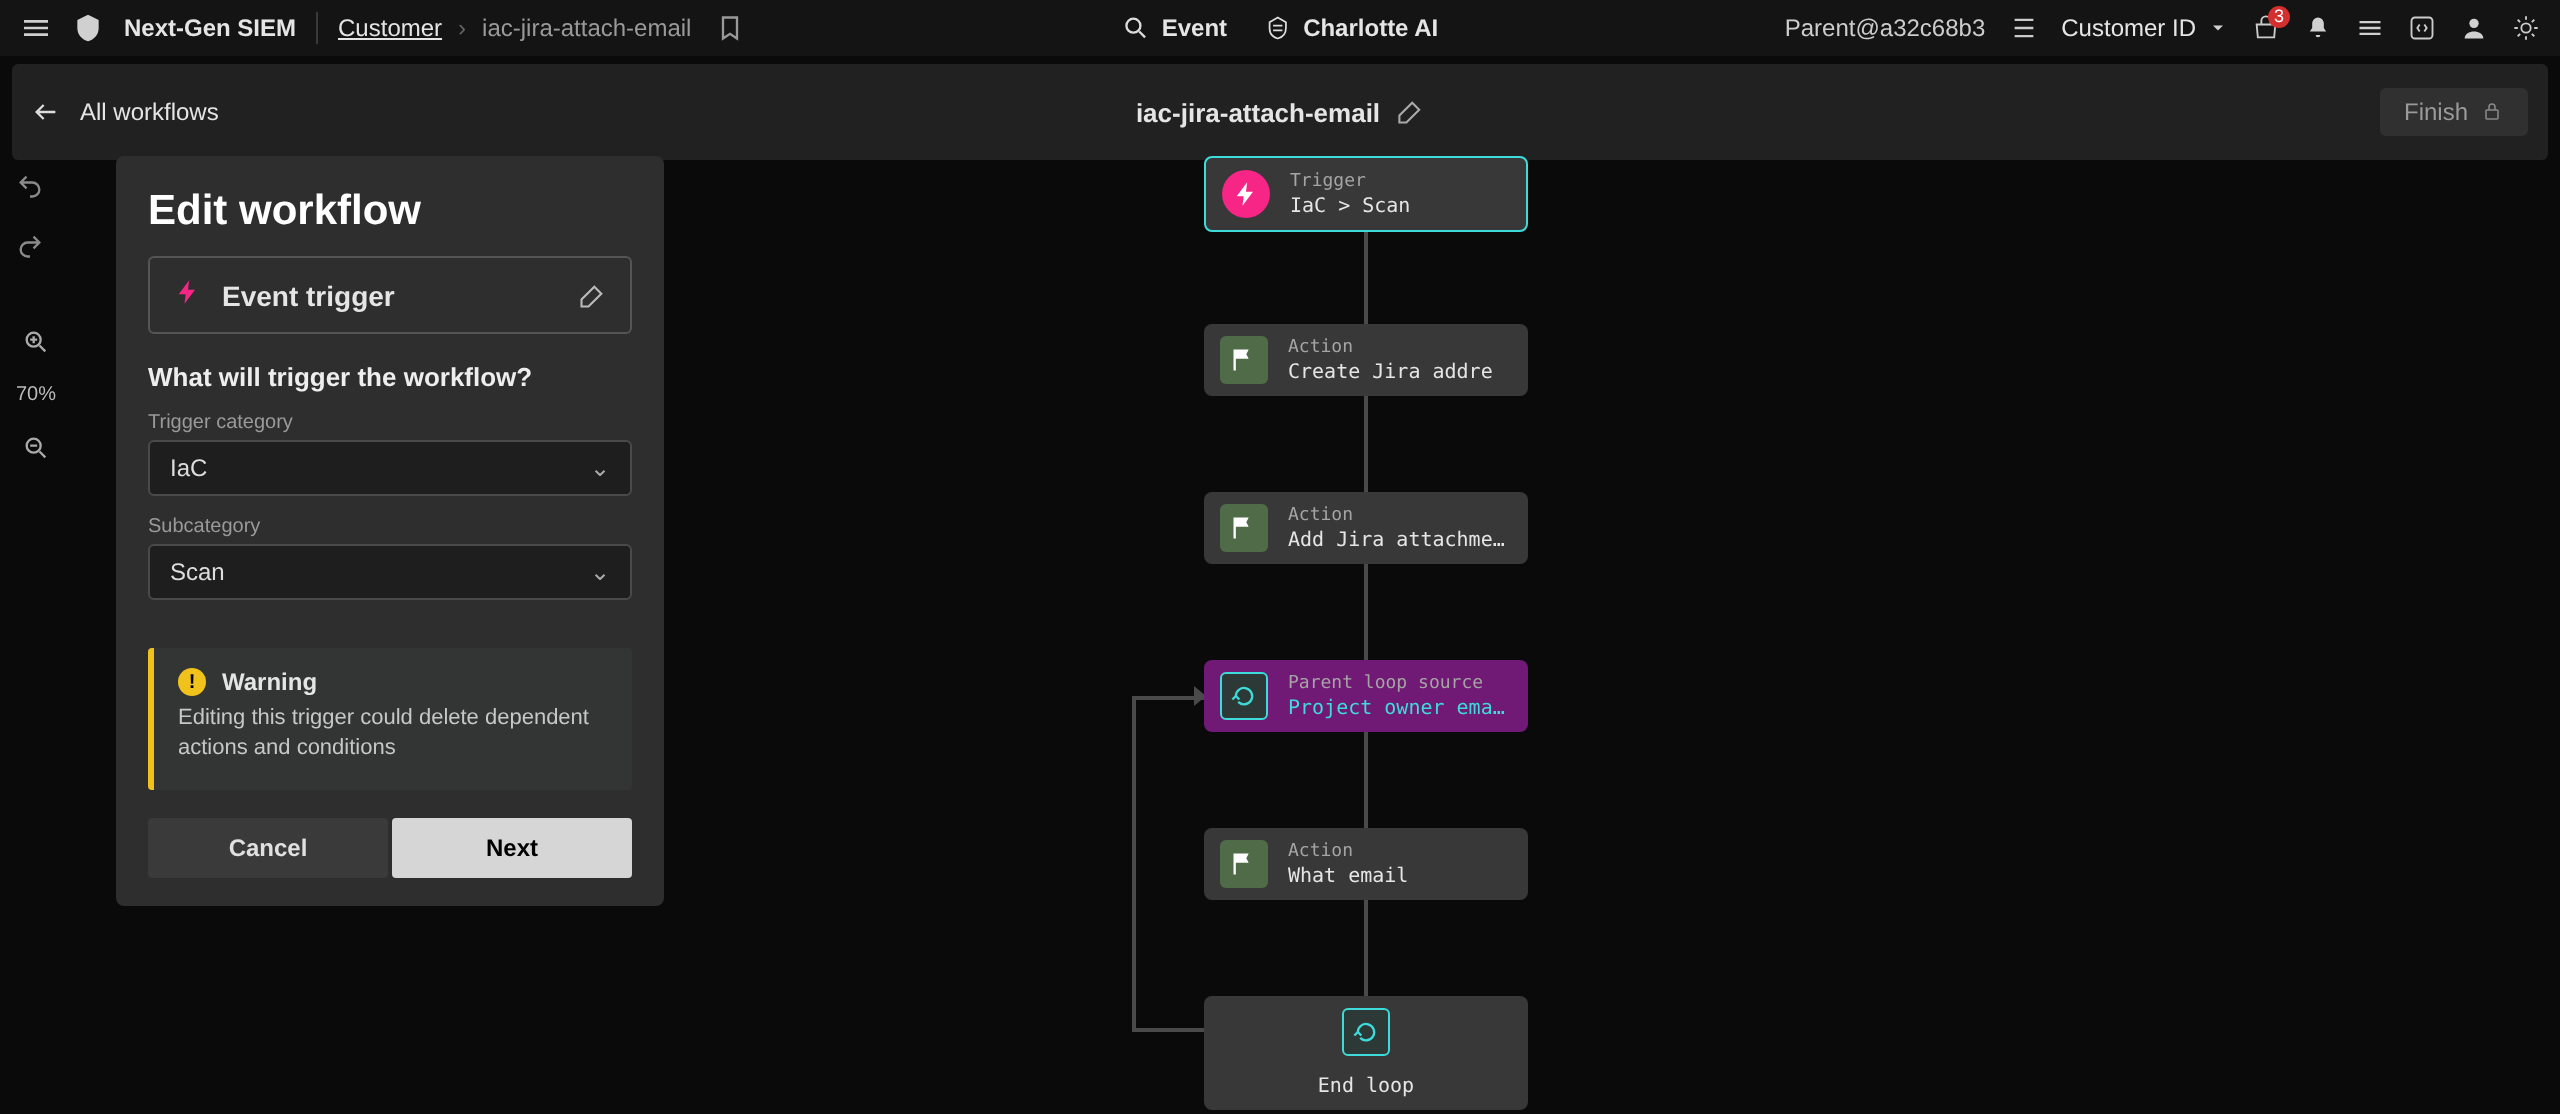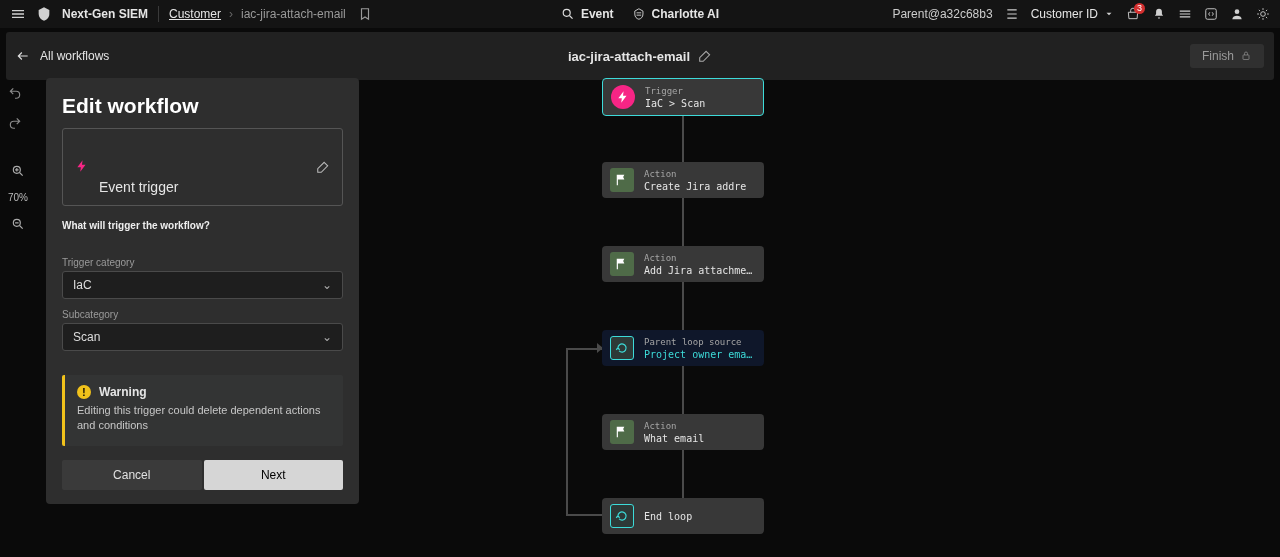--- a/index.html
+++ b/index.html
@@ -98,39 +98,39 @@
     gap:16px;
     padding-top:6px;
   }
   .toolstrip .tool { color:#8a8a8a; cursor:pointer; display:flex; align-items:center; justify-content:center; }
   .toolstrip .zoomgroup { margin-top:18px; display:flex; flex-direction:column; align-items:center; gap:14px;}
   .zoomtxt { font-size:10px; color:#bbb; }
 
   
   .panel {
     position:absolute;
-    left:46px; top:78px;
-    width:313px;
+    left:58px; top:78px;
+    width:274px;
     background: var(--bg-panel);
     border-radius:4px;
     padding:16px 16px 14px 16px;
   }
   .panel h1 { margin:0 0 10px 0; font-size:21px; font-weight:700; color:#fff;}
   .trigger-head {
     border:1px solid #555;
     border-radius:3px;
     padding:10px 12px;
     display:flex; align-items:center;
     gap:10px;
     margin-bottom:14px;
   }
   .trigger-head .bolt { color: var(--accent-pink); }
-  .trigger-head .t { flex:1; font-size:14px; font-weight:400;margin-top:40px; }
+  .trigger-head .t { flex:1; font-size:14px; font-weight:700; }
   .trigger-head .edit { cursor:pointer; color:#bbb; }
-  .panel .prompt { font-size:10px; font-weight:600; margin-bottom:26px; color:#eee;}
+  .panel .prompt { font-size:13px; font-weight:600; margin-bottom:10px; color:#eee;}
   .field-label { font-size:10px; color:#9a9a9a; margin-bottom:3px; }
   .select {
     background: var(--bg-input);
     border:1px solid #4a4a4a;
     border-radius:3px;
     padding:6px 10px;
     display:flex; align-items:center; justify-content:space-between;
     font-size:12px; color:#ddd;
     cursor:pointer;
     margin-bottom:10px;
@@ -146,21 +146,21 @@
   }
   .alert-head { display:flex; align-items:center; gap:8px; font-weight:600; font-size:12px; margin-bottom:4px;}
   .alert-head .warnicon {
     background: var(--yellow); color:#000;
     width:14px; height:14px; border-radius:50%;
     font-size:10px; font-weight:700;
     display:flex; align-items:center; justify-content:center;
   }
   .alert-body { font-size:11px; color:#c7c7c7; line-height:1.4; }
   .btnrow { display:flex; gap:2px; margin-top:14px; }
-  .btn { flex:1; padding:8px 0; text-align:center; font-weight:400; font-size:12px; cursor:pointer; border-radius:2px; }
+  .btn { flex:1; padding:8px 0; text-align:center; font-weight:700; font-size:12px; cursor:pointer; border-radius:2px; }
   .btn.cancel { background: var(--btn-dark); color:#e0e0e0; }
   .btn.next { background: var(--btn-light); color:#000; }
 
   
   .canvas { position:absolute; left:4px; top:70px; width:1280px; height:480px;margin-left:24px; }
   .node {
     position:absolute;
     width:162px;
     background: var(--bg-node);
     border-radius:4px;
@@ -175,21 +175,21 @@
     display:flex; align-items:center; justify-content:center;
     flex-shrink:0;
   }
   .node .labels { display:flex; flex-direction:column; gap:2px; min-width:0; }
   .node .type { font-size:9px; color:#a5a5a5; }
   .node .name { font-size:10px; color:#e5e5e5; white-space:nowrap; overflow:hidden; text-overflow:ellipsis; }
 
   .node.trigger { border:1px solid var(--accent-cyan); }
   .node.trigger .nodeicon { background: var(--accent-pink); border-radius:50%; }
   .node.action .nodeicon { background: var(--node-icon-green); }
-  .node.loop { background: #0f172a; }
+  .node.loop { background: #701a75; }
   .node.loop .nodeicon { background:#2d3937; border:1px solid var(--accent-cyan); }
   .node.loop .name { color: var(--accent-cyan); }
   .node.endloop .nodeicon { background:#2d3937; border:1px solid var(--accent-cyan); }
 
   
   .vline { position:absolute; width:2px; background:#4a4a4a; }
   .hline { position:absolute; height:2px; background:#4a4a4a; }
 </style>
 </head>
 <body>
@@ -449,21 +449,21 @@
       <svg width="14" height="14" viewBox="0 0 24 24">
           <path fill="#fff" d="M5 3h11l-2 4 2 4H5v10H3V3z"></path>
         </svg>
     </div>
     <div class="labels">
       <span class="type">Action</span>
       <span class="name">What email</span>
     </div>
   </div>
 
-  <div class="node endloop" style="left:574px; top:428px;">
+  <div class="node endloop" style="left:574px; top:428px;flex-direction:column;">
     <div class="nodeicon">
       <svg width="14" height="14" viewBox="0 0 24 24">
           <path fill="none" stroke="#3ddbd9" stroke-width="2" d="M5 12a7 7 0 1 1 2 5M5 12l-3 3M5 12l3 3"></path>
         </svg>
     </div>
     <div class="labels">
       <span class="name">End loop</span>
     </div>
   </div>
 

